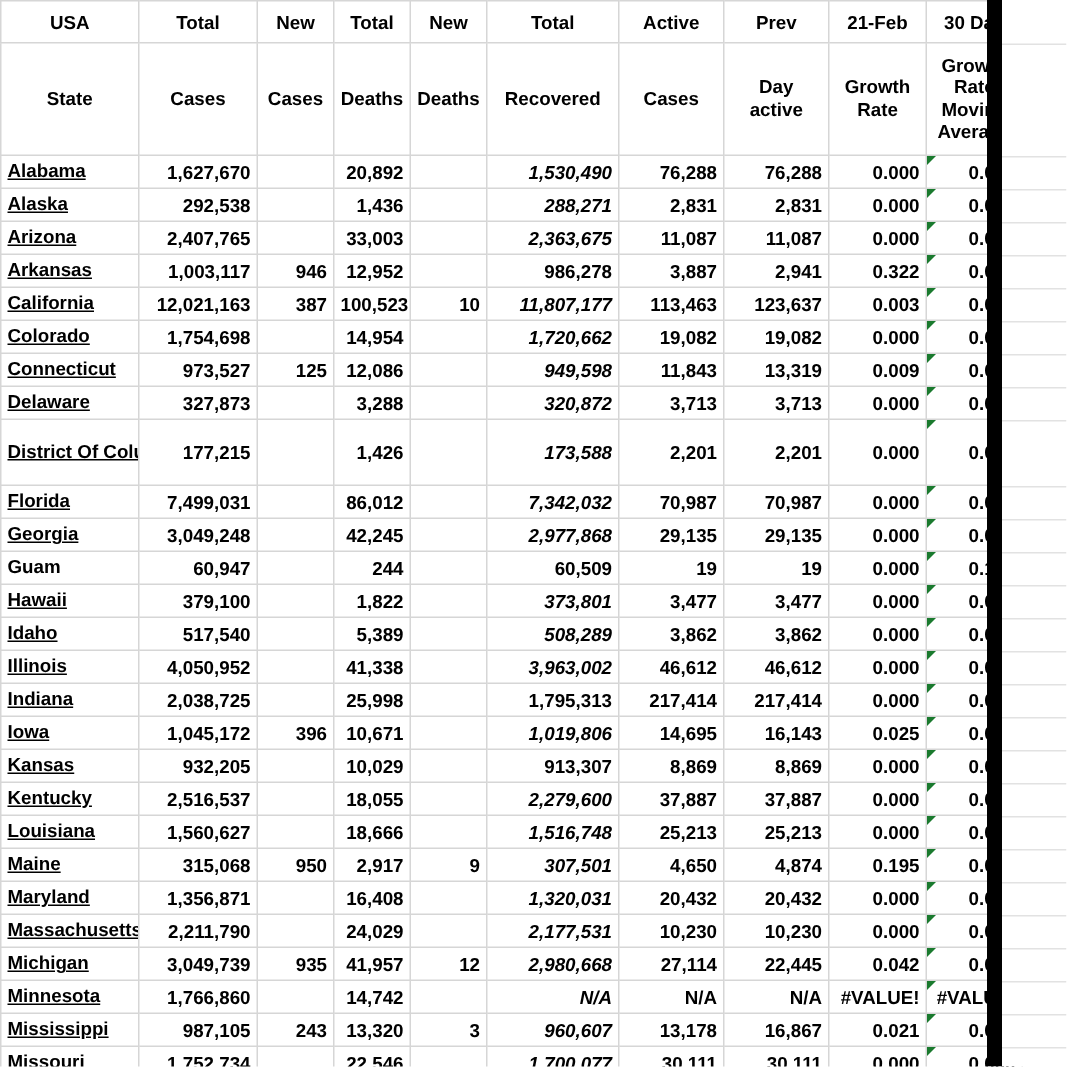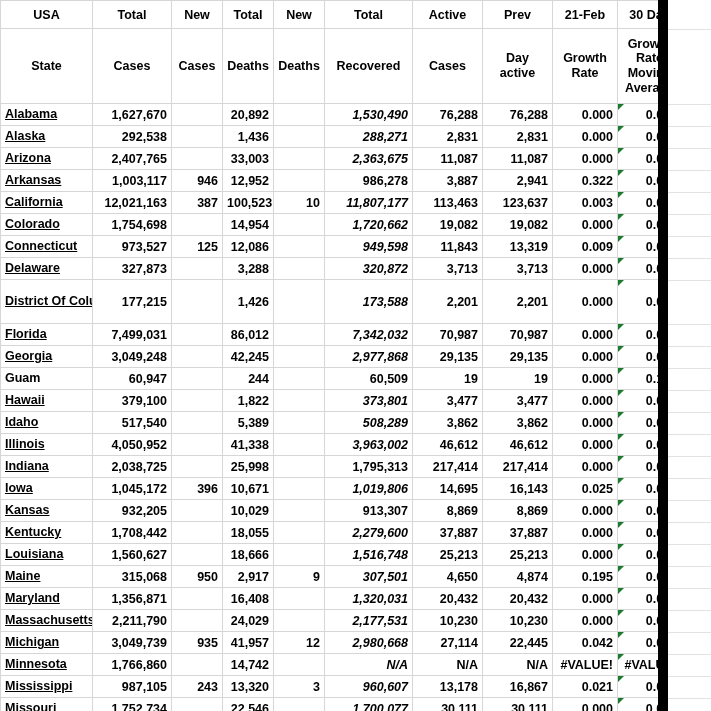--- a/index.html
+++ b/index.html
@@ -379,21 +379,21 @@
           <td class="num">10,029</td>
           <td class="num"></td>
           <td class="num">913,307</td>
           <td class="num">8,869</td>
           <td class="num">8,869</td>
           <td class="rate">0.000</td>
           <td class="gr30"><span class="flag"></span><span>0.002</span></td>
         </tr>
         <tr class="row">
           <td class="state"><span class="link">Kentucky</span></td>
-          <td class="num">1,708,442</td>
+          <td class="num">2,516,537</td>
           <td class="num"></td>
           <td class="num">18,055</td>
           <td class="num"></td>
           <td class="num ital">2,279,600</td>
           <td class="num">37,887</td>
           <td class="num">37,887</td>
           <td class="rate">0.000</td>
           <td class="gr30"><span class="flag"></span><span>0.004</span></td>
         </tr>
         <tr class="row">

